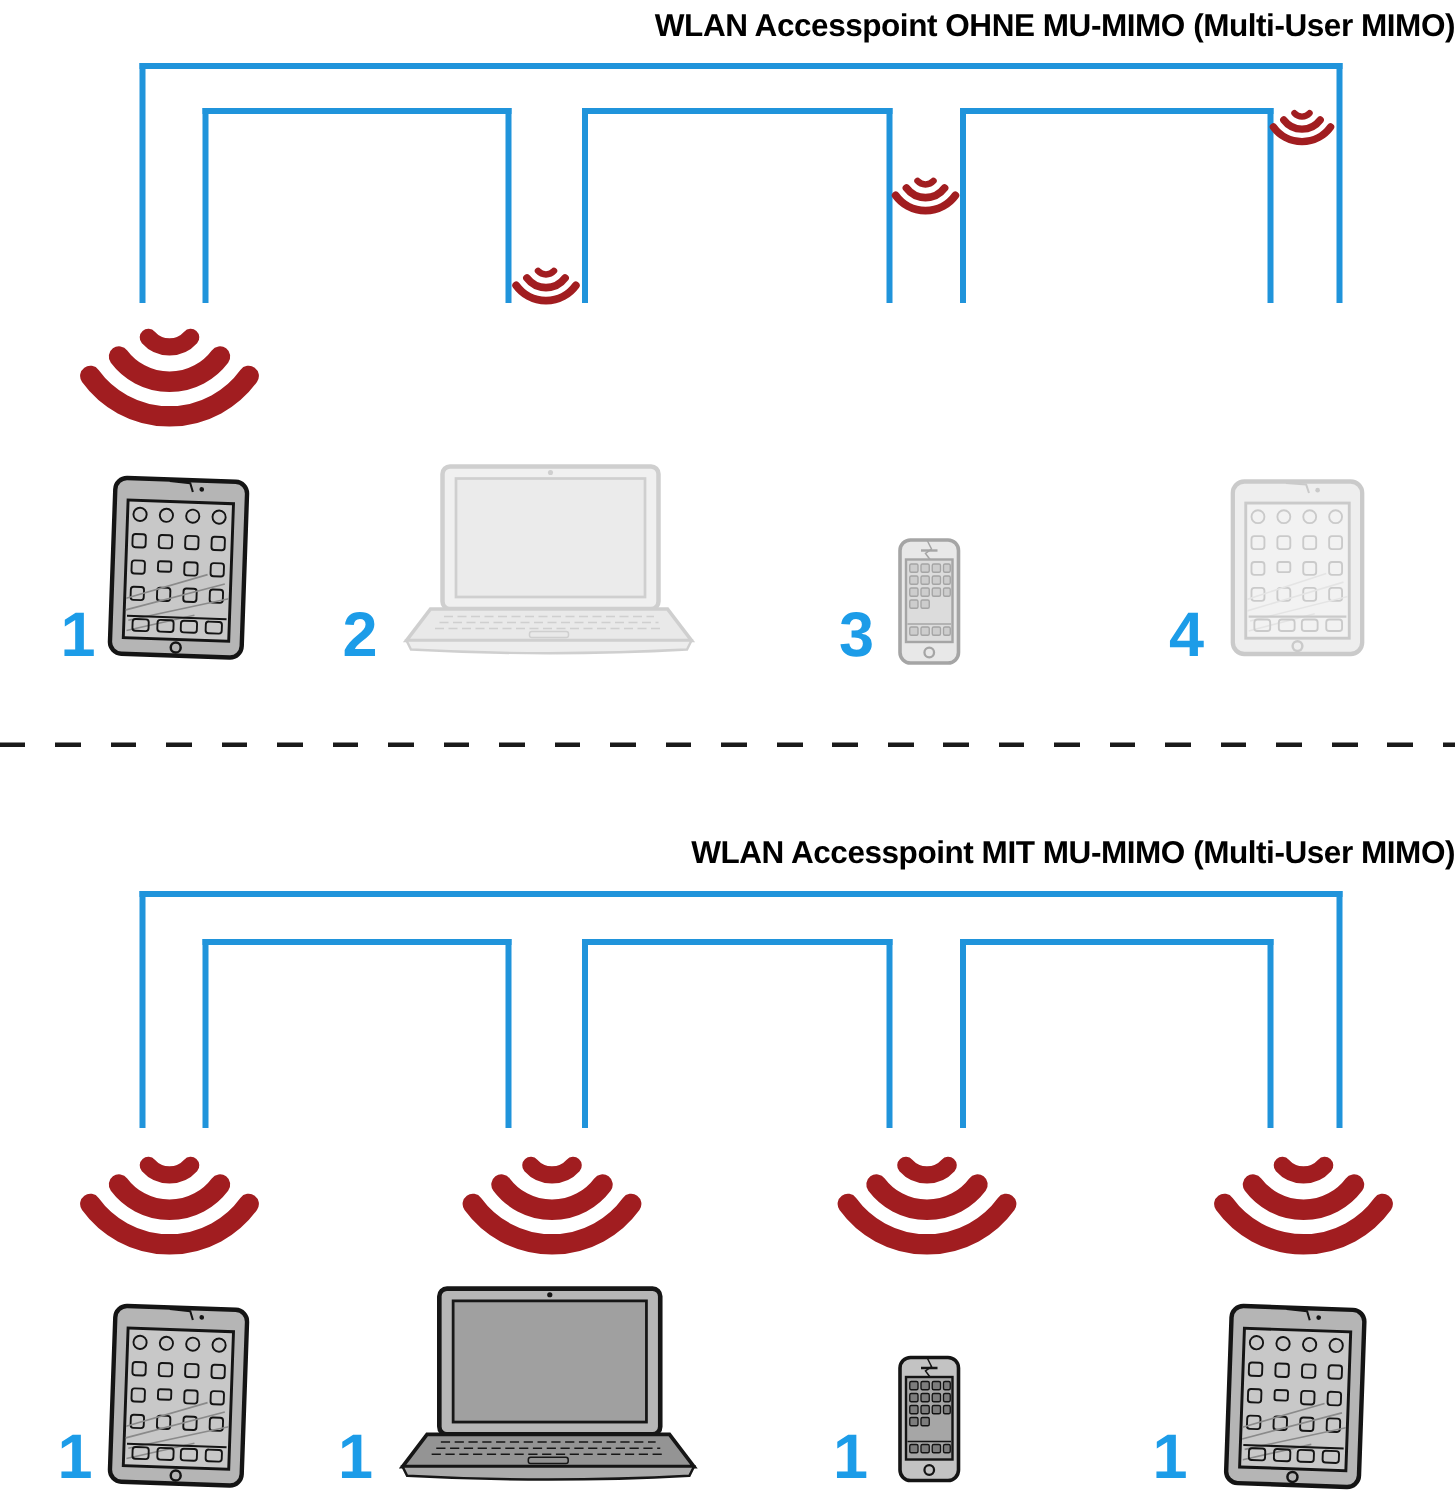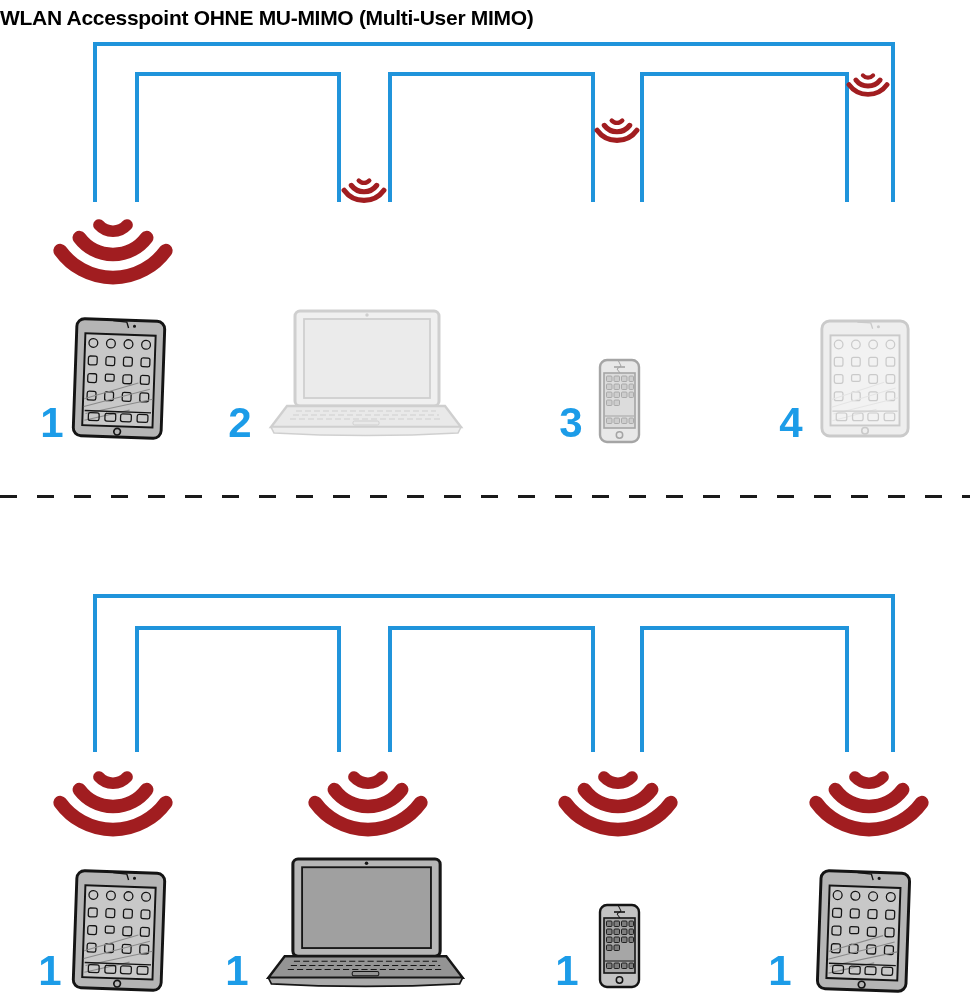--- a/index.html
+++ b/index.html
@@ -2,21 +2,21 @@
 <html><head>
 <meta charset="utf-8">
 <style>
   html,body{margin:0;padding:0;background:#ffffff;}
   #canvas{
     position:relative;width:970px;height:1000px;background:#ffffff;overflow:hidden;
     font-family:"Liberation Sans",sans-serif;
     --blue:#2094db; --num-blue:#1c9ce8; --red:#a11d20; --divider:#1a1a1a;
   }
   .sec-title{
-    position:absolute;left:0;width:100%;text-align:left;
+    position:absolute;left:0;width:100%;text-align:right;
     font-weight:bold;font-size:21px;letter-spacing:-0.3px;color:#000;margin:0;
   }
   .hl{position:absolute;height:4px;background:var(--blue);}
   .vl{position:absolute;width:4px;background:var(--blue);}
   .wifi{position:absolute;color:var(--red);}
   .device{position:absolute;}
   .rot{transform:rotate(2deg);}
   .faded-strong{opacity:.20;}
   .faded-mid{opacity:.38;}
   .faded-soft{opacity:.22;}
@@ -171,20 +171,21 @@
       <use href="#sym-tablet"></use>
     </svg>
 
   <div class="num" style="left:33px;top:402px">1</div>
   <div class="num" style="left:221px;top:402px">2</div>
   <div class="num" style="left:552px;top:402px">3</div>
   <div class="num" style="left:772px;top:402px">4</div>
 
   <div class="divider" style="top:495px"></div>
 
+  <h2 class="sec-title" style="top:557px">WLAN Accesspoint MIT MU-MIMO (Multi-User MIMO)</h2>
 
   <div class="hl" style="left:93px;top:594px;width:802px"></div>
   <div class="vl" style="left:93px;top:594px;height:158px"></div>
   <div class="vl" style="left:891px;top:594px;height:158px"></div>
 
   <div class="hl" style="left:135px;top:626px;width:206px"></div>
   <div class="hl" style="left:388px;top:626px;width:207px"></div>
   <div class="hl" style="left:640px;top:626px;width:209px"></div>
   <div class="vl" style="left:135px;top:626px;height:126px"></div>
   <div class="vl" style="left:337px;top:626px;height:126px"></div>

